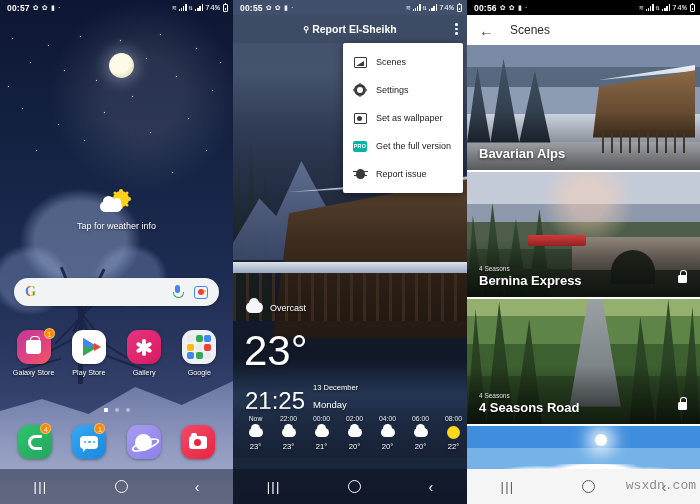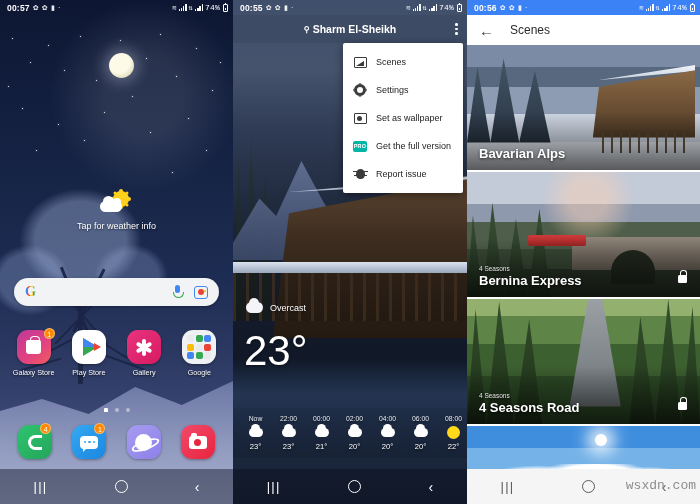--- a/index.html
+++ b/index.html
@@ -667,21 +667,21 @@
             <i></i>
           </span>
         <span>74%</span>
         <span class="sb-batt"></span>
       </div>
     </div>
 
     <div class="appbar">
       <div class="appbar-title">
         <span class="pin">⚲</span>
-        <span>Sharm El-Sheikh</span>
+        <span>Report El-Sheikh</span>
       </div>
       <div class="kebab">
           <b></b>
           <b></b>
           <b></b>
         </div>
     </div>
 
     <div class="menu">
       <div class="menu-item">
@@ -714,20 +714,27 @@
           </span>
         <span>Report issue</span>
       </div>
     </div>
 
     <div class="w-cond">
       <span class="w-cloud-ic"></span>
       <span class="w-cond-text">Overcast</span>
     </div>
     <div class="w-temp">23°</div>
+    <div class="w-timeline">
+      <span class="w-time">21:25</span>
+      <span class="w-datebox">
+        <span class="w-date">13 December</span><br>
+        <span class="w-day">Monday</span>
+      </span>
+    </div>
 
     <div class="hourly">
       <div class="hour">
         <div class="h-label">Now</div>
         <div class="h-icon">
             <span class="h-cloud"></span>
           </div>
         <div class="h-temp">23°</div>
       </div>
       <div class="hour">
@@ -775,21 +782,21 @@
     </div>
 
     <div class="navbar dark">
       <span class="nav-recent">|||</span>
       <span class="nav-home"></span>
       <span class="nav-back">‹</span>
     </div>
   </div>
 
   <div class="panel p3">
-    <div class="statusbar" style="background:#3b82f6">
+    <div class="statusbar" style="background:#000000">
       <div class="sb-left">
         <span class="sb-clock">00:56</span>
         <span class="sb-ic">✿</span>
         <span class="sb-ic">✿</span>
         <span class="sb-ic">▮</span>
         <span class="sb-ic">·</span>
       </div>
       <div class="sb-right">
         <span class="sb-ic">≋</span>
         <span class="sig">

